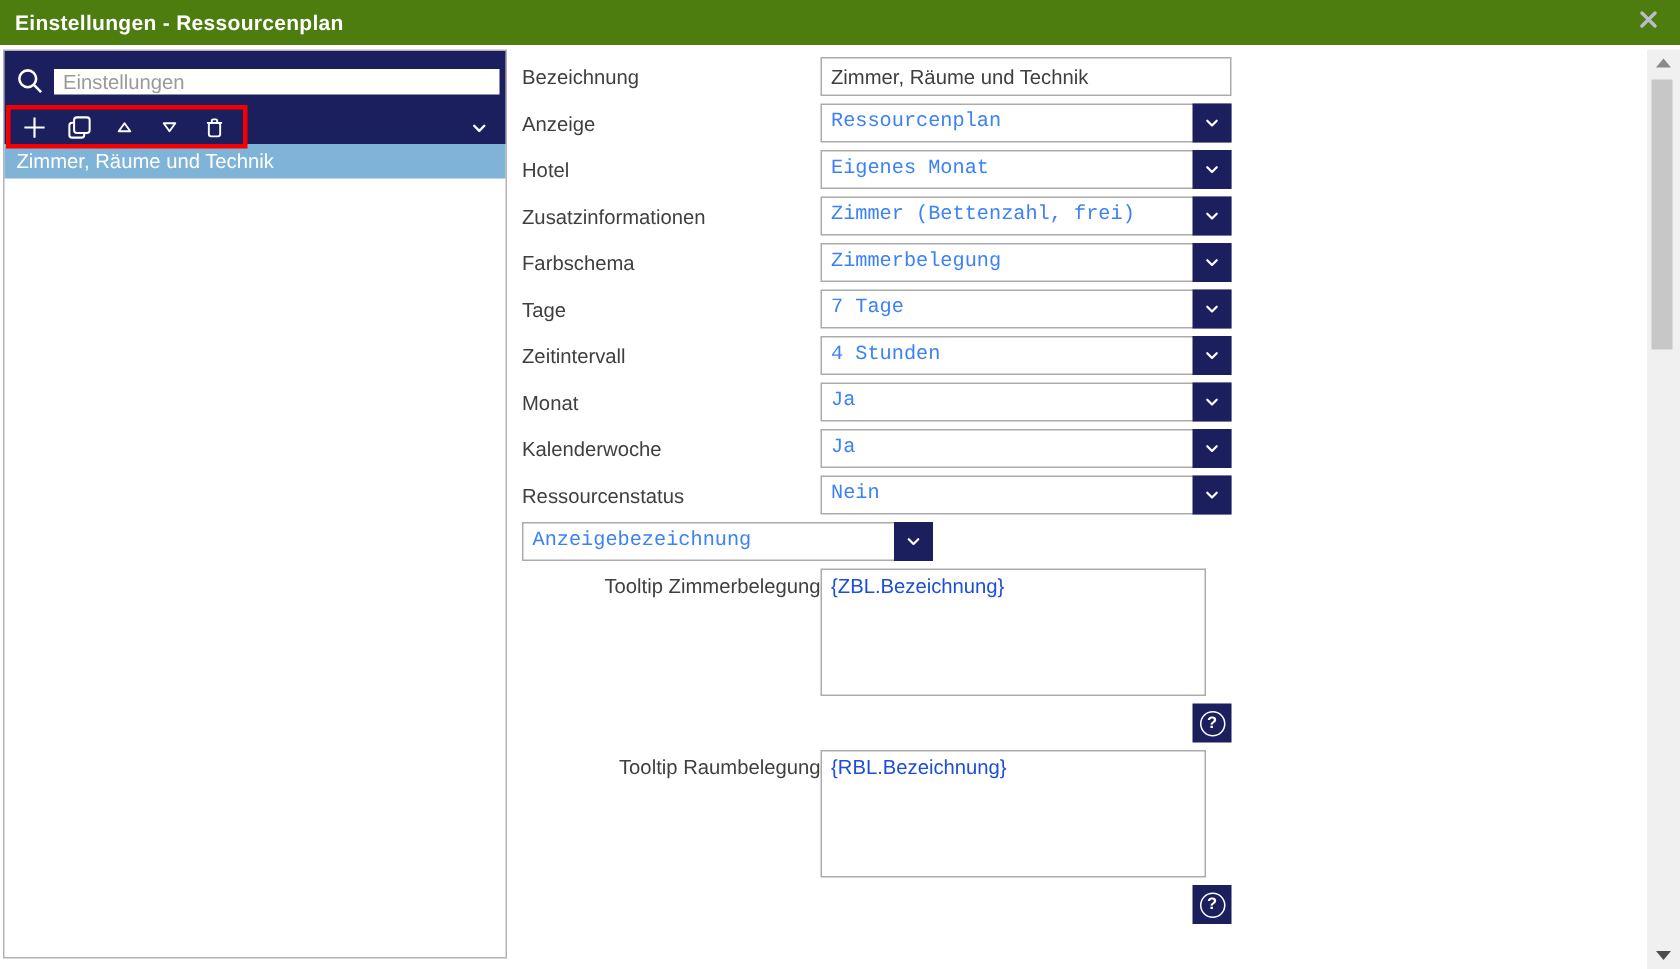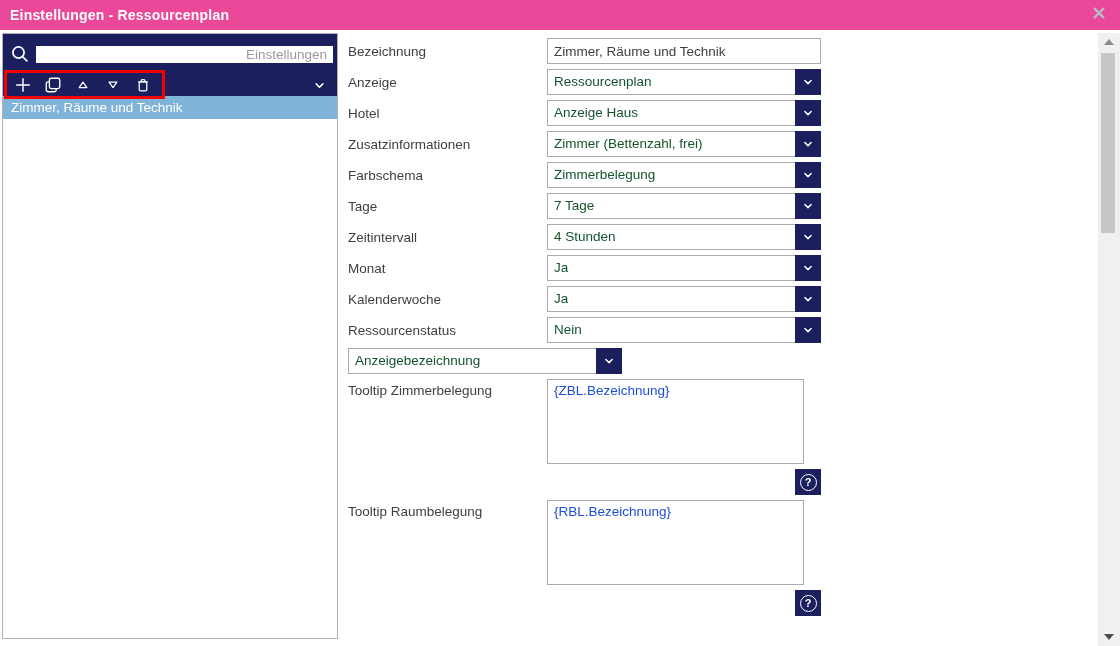--- a/index.html
+++ b/index.html
@@ -4,36 +4,36 @@
 <style>
   html,body{margin:0;padding:0;}
   body{
     width:1120px;height:646px;position:relative;overflow:hidden;
     background:#fff;font-family:"Liberation Sans",sans-serif;
     -webkit-font-smoothing:antialiased;
   }
   
   .titlebar{
     position:absolute;left:0;top:0;width:1120px;height:30px;
-    background:#ec4899;color:#fff;display:flex;align-items:center;
+    background:#4d7c0f;color:#fff;display:flex;align-items:center;
     box-sizing:border-box;padding:0 10px;
   }
   .titlebar .title{font-size:14px;font-weight:700;letter-spacing:.2px;}
   .close-btn{margin-left:auto;width:16px;height:16px;cursor:pointer;display:flex;align-items:center;justify-content:center;margin-right:3px;}
   
   .sidebar{
     position:absolute;left:2px;top:33px;width:336px;height:606px;
     box-sizing:border-box;border:1px solid #b3b3b6;background:#fff;
   }
   .sidebar-head{background:#1c1f5e;height:62px;position:relative;}
   .searchrow{display:flex;align-items:center;height:30px;padding:5px 4px 0 5px;box-sizing:content-box;}
   .search-icon-wrap{width:24px;height:24px;display:flex;align-items:center;justify-content:center;margin-right:4px;flex:none;}
   .search-input{
     flex:1;height:17px;border:none;outline:none;font-size:13.5px;
-    font-family:"Liberation Sans",sans-serif;padding:0 6px;color:#1d4ed8;box-sizing:border-box;text-align:right;
+    font-family:"Liberation Sans",sans-serif;padding:0 6px;color:#1d4ed8;box-sizing:border-box;
   }
   .search-input::placeholder{color:#9a9a9a;opacity:1;}
   .toolbar{position:relative;height:32px;display:flex;align-items:center;padding-left:10px;}
   .red-box{
     position:absolute;left:1px;top:1px;width:161px;height:29px;
     border:3px solid #f40000;box-sizing:border-box;pointer-events:none;
   }
   .tb-btn{width:20px;height:20px;margin-right:10px;cursor:pointer;display:flex;align-items:center;justify-content:center;}
   .tb-btn .icon, .tb-btn svg{width:18px;height:18px;display:block;}
   .toolbar-chevron{margin-left:auto;margin-right:10px;width:15px;height:15px;cursor:pointer;display:flex;align-items:center;justify-content:center;}
@@ -49,30 +49,30 @@
   .row .flabel{width:199px;flex:none;font-size:13.5px;color:#3f3f3f;}
   .text-input{
     width:274px;height:26px;box-sizing:border-box;border:1px solid #abaaad;
     font-size:13.5px;font-family:"Liberation Sans",sans-serif;padding:0 6px;color:#3f3f3f;outline:none;
   }
   .select{
     width:274px;height:26px;box-sizing:border-box;border:1px solid #abaaad;
     position:relative;background:#fff;cursor:pointer;
   }
   .select-value{
-    display:block;line-height:24px;font-size:13.5px;color:#14532d;
-    padding:0 30px 0 6px;white-space:nowrap;overflow:hidden;
+    display:block;line-height:24px;font-size:13.5px;color:#3b82f6;
+    padding:0 30px 0 6px;white-space:nowrap;overflow:hidden;font-family:Liberation Mono, monospace;
   }
   .select-btn{
     position:absolute;top:-1px;right:-1px;width:26px;height:26px;
     background:#1c1f5e;display:flex;align-items:center;justify-content:center;cursor:pointer;
   }
   .select-btn svg{width:14px;height:14px;display:block;}
   .textarea-row{align-items:flex-start;}
-  .textarea-row .flabel{padding-top:4px;}
+  .textarea-row .flabel{padding-top:4px;text-align:right;}
   .ftextarea{
     width:257px;height:85px;box-sizing:border-box;border:1px solid #abaaad;
     font-size:13.5px;font-family:"Liberation Sans",sans-serif;padding:3px 6px;color:#1d4ed8;
     resize:none;outline:none;
   }
   .help-row{display:flex;margin:2px 0 5px 0;width:473px;}
   .help-btn{
     margin-left:auto;width:26px;height:26px;background:#1c1f5e;
     display:flex;align-items:center;justify-content:center;cursor:pointer;
   }
@@ -184,21 +184,21 @@
             <svg viewBox="0 0 20 20" fill="none" stroke="#fff" stroke-width="2.1" stroke-linecap="round" stroke-linejoin="round">
               <path d="M5.5 7.8l4.5 4.5 4.5-4.5"></path>
             </svg>
           </span>
         </span>
       </div>
     </div>
     <div class="row">
       <span class="flabel">Hotel</span>
       <div class="select">
-        <span class="select-value">Anzeige Haus</span>
+        <span class="select-value">Eigenes Monat</span>
         <span class="select-btn">
           <span style="width: 14px; height: 14px; display: block;">
             <svg viewBox="0 0 20 20" fill="none" stroke="#fff" stroke-width="2.1" stroke-linecap="round" stroke-linejoin="round">
               <path d="M5.5 7.8l4.5 4.5 4.5-4.5"></path>
             </svg>
           </span>
         </span>
       </div>
     </div>
     <div class="row">

